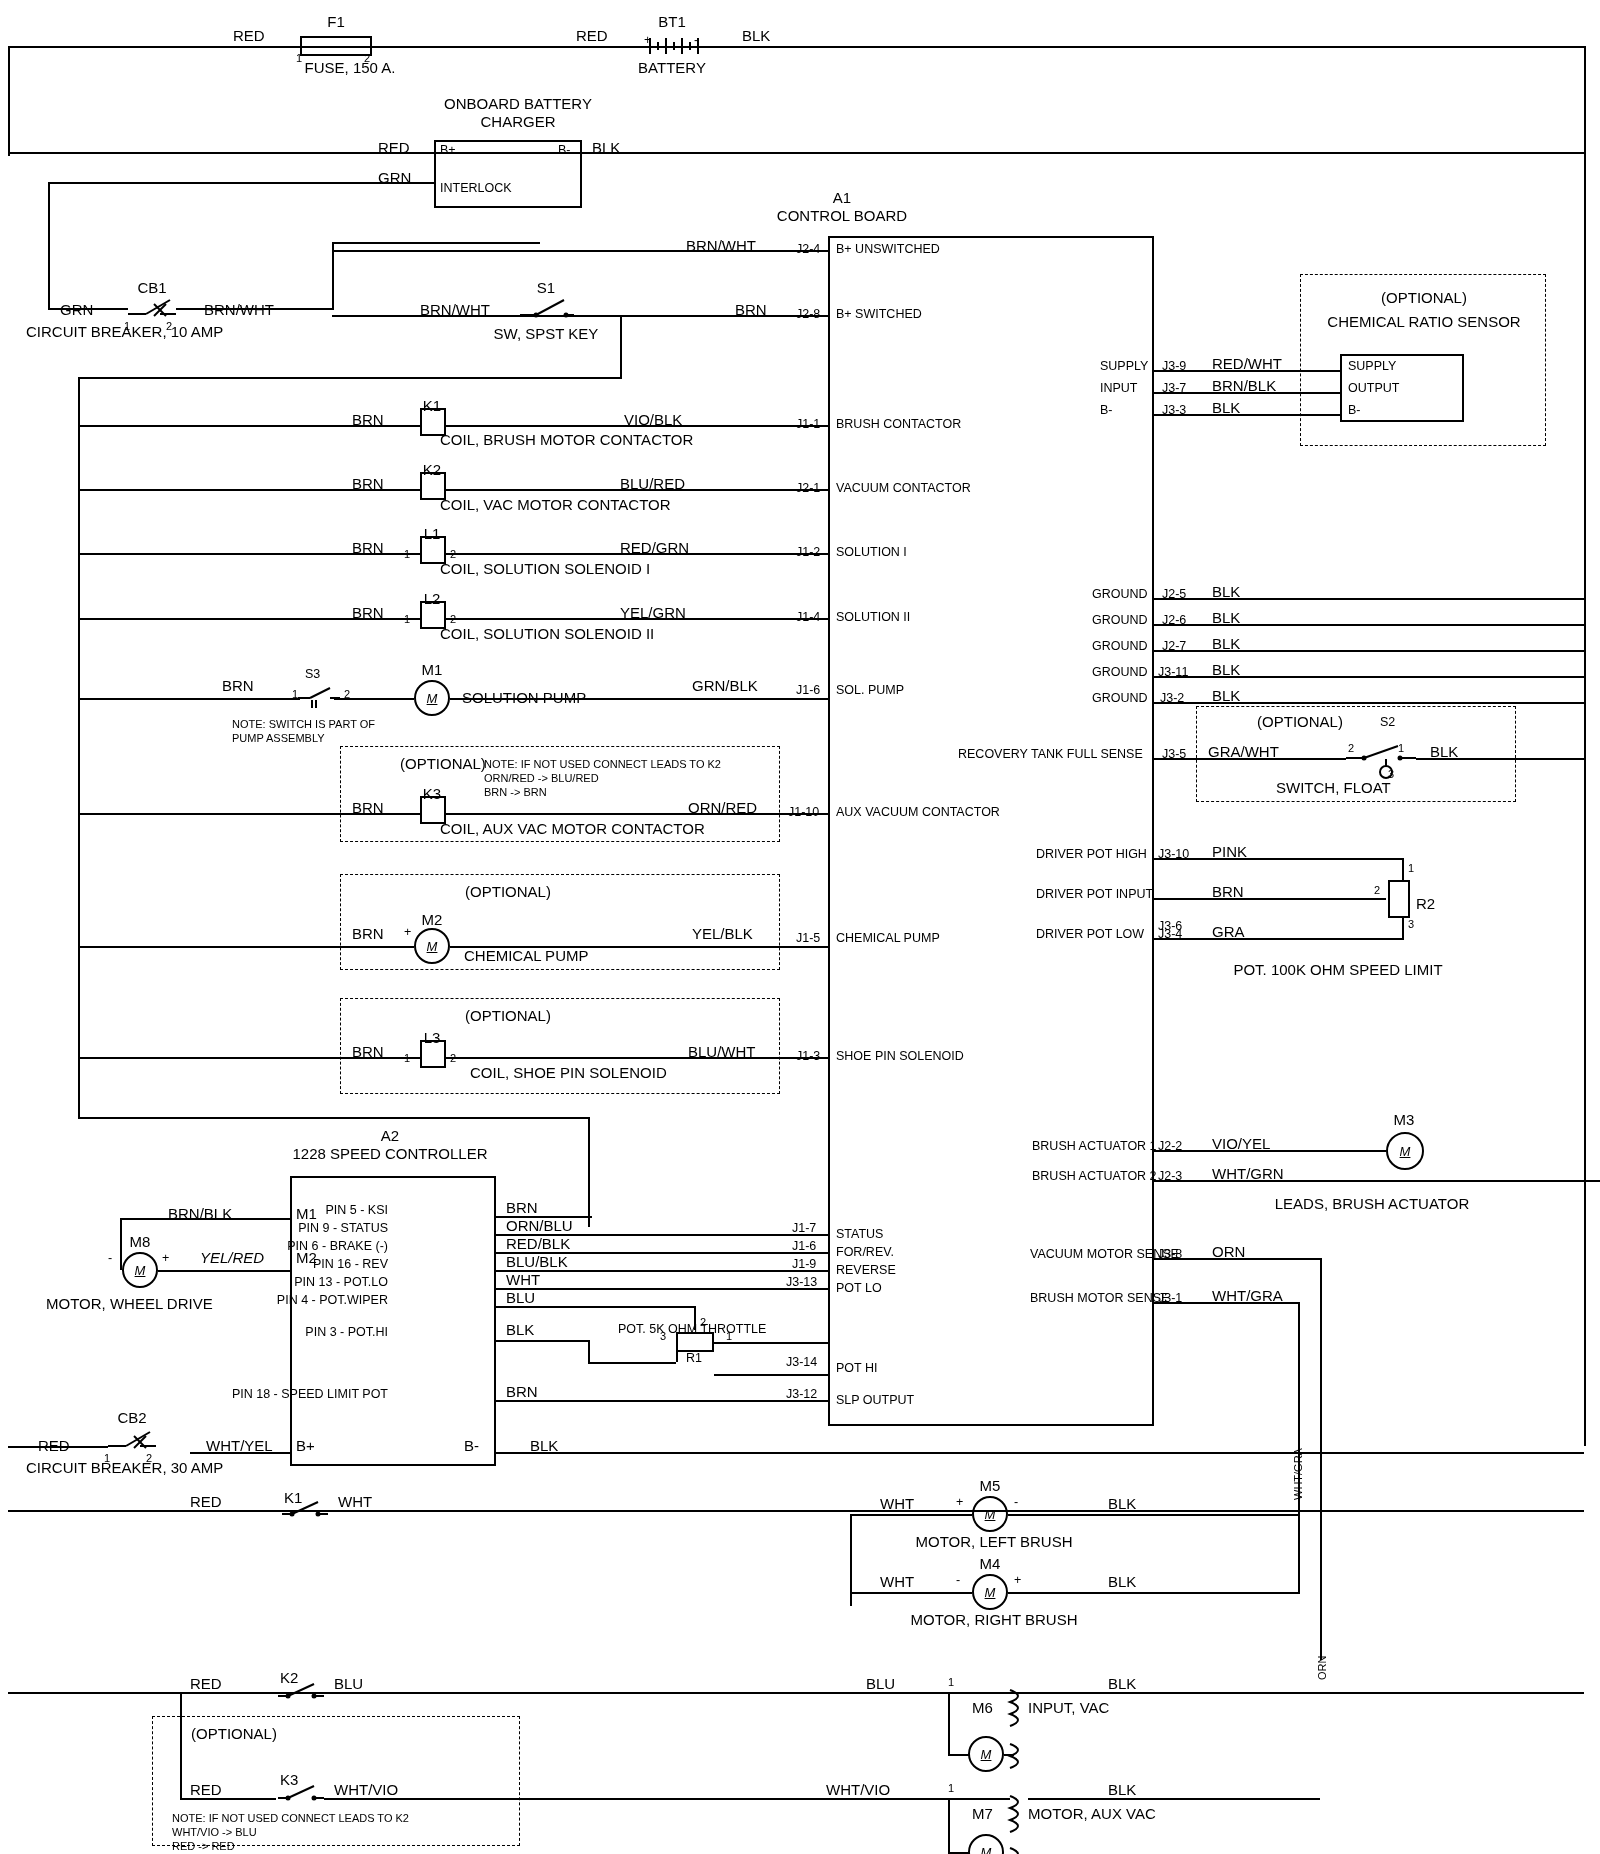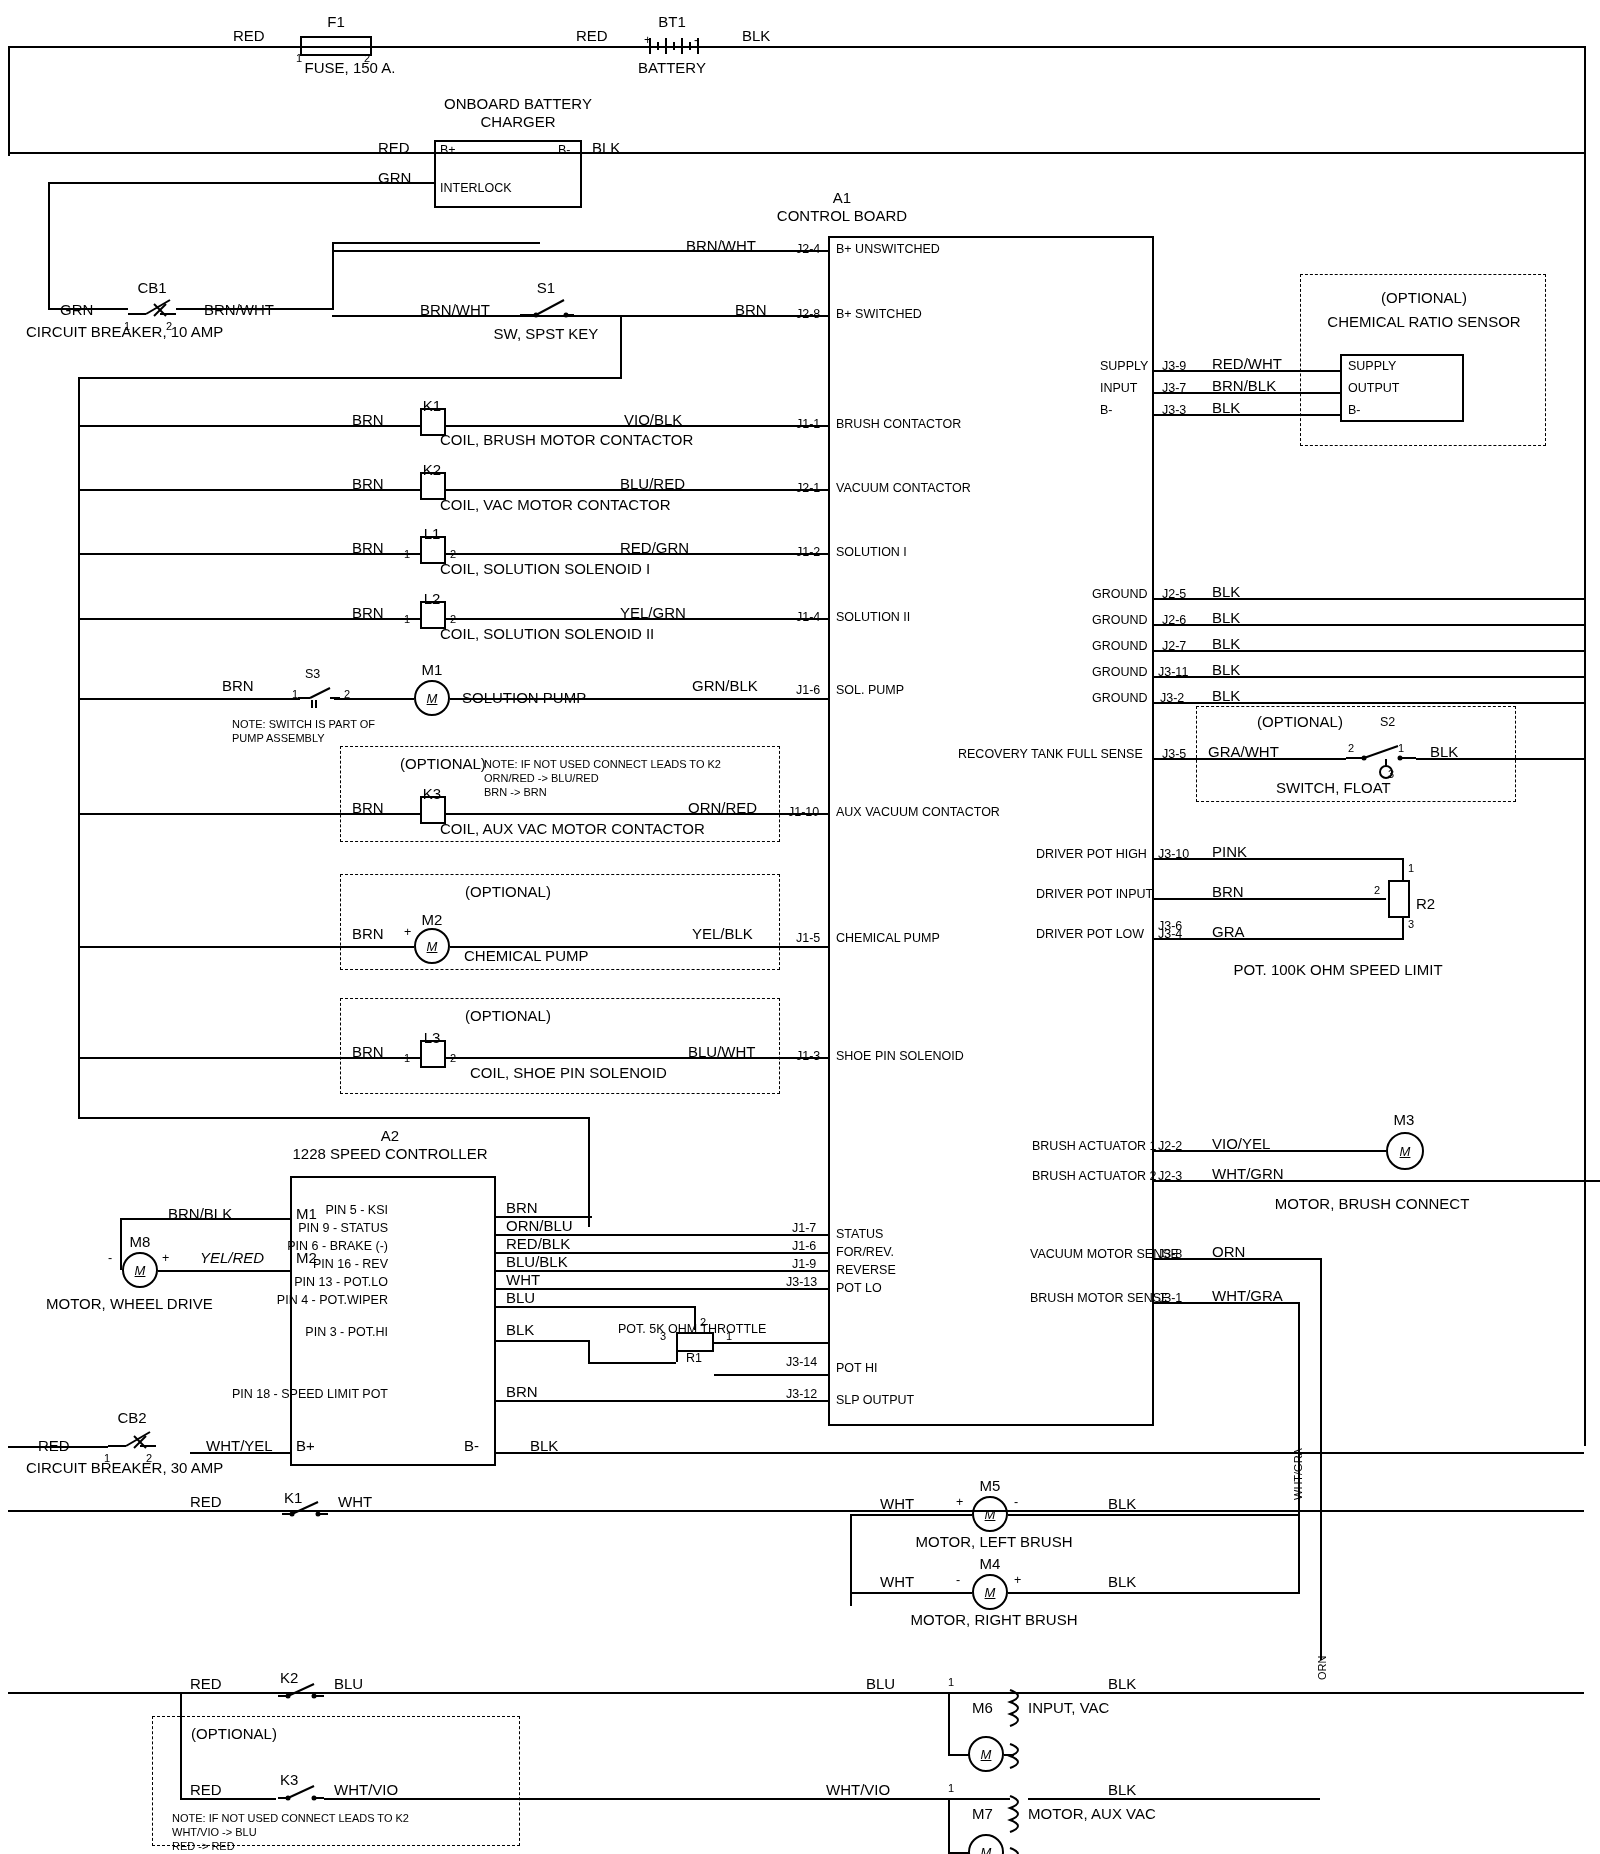--- a/index.html
+++ b/index.html
@@ -333,21 +333,21 @@
   <div class="lbl sm" style="left:1032px;top:1140px;">BRUSH ACTUATOR 1</div>
   <div class="lbl sm" style="left:1158px;top:1140px;">J2-2</div>
   <div class="lbl" style="left:1212px;top:1136px;">VIO/YEL</div>
   <div class="h" style="left:1154px;top:1150px;width:232px;"></div>
   <div class="lbl sm" style="left:1032px;top:1170px;">BRUSH ACTUATOR 2</div>
   <div class="lbl sm" style="left:1158px;top:1170px;">J2-3</div>
   <div class="lbl" style="left:1212px;top:1166px;">WHT/GRN</div>
   <div class="h" style="left:1154px;top:1180px;width:578px;"></div>
   <div class="v" style="left:1424px;top:1150px;height:0px;"></div>
   <div class="h" style="left:1154px;top:1180px;width:590px;"></div>
-  <div class="lblc" style="left:1372px;top:1196px;">MOTOR, BRUSH CONNECT</div>
+  <div class="lblc" style="left:1372px;top:1196px;">LEADS, BRUSH ACTUATOR</div>
 
   <div class="lbl sm" style="left:1030px;top:1248px;">VACUUM MOTOR SENSE</div>
   <div class="lbl sm" style="left:1158px;top:1248px;">J3-8</div>
   <div class="lbl" style="left:1212px;top:1244px;">ORN</div>
   <div class="h" style="left:1154px;top:1258px;width:168px;"></div>
   <div class="v" style="left:1320px;top:1258px;height:402px;"></div>
 
   <div class="lbl sm" style="left:1030px;top:1292px;">BRUSH MOTOR SENSE</div>
   <div class="lbl sm" style="left:1158px;top:1292px;">J3-1</div>
   <div class="lbl" style="left:1212px;top:1288px;">WHT/GRA</div>

